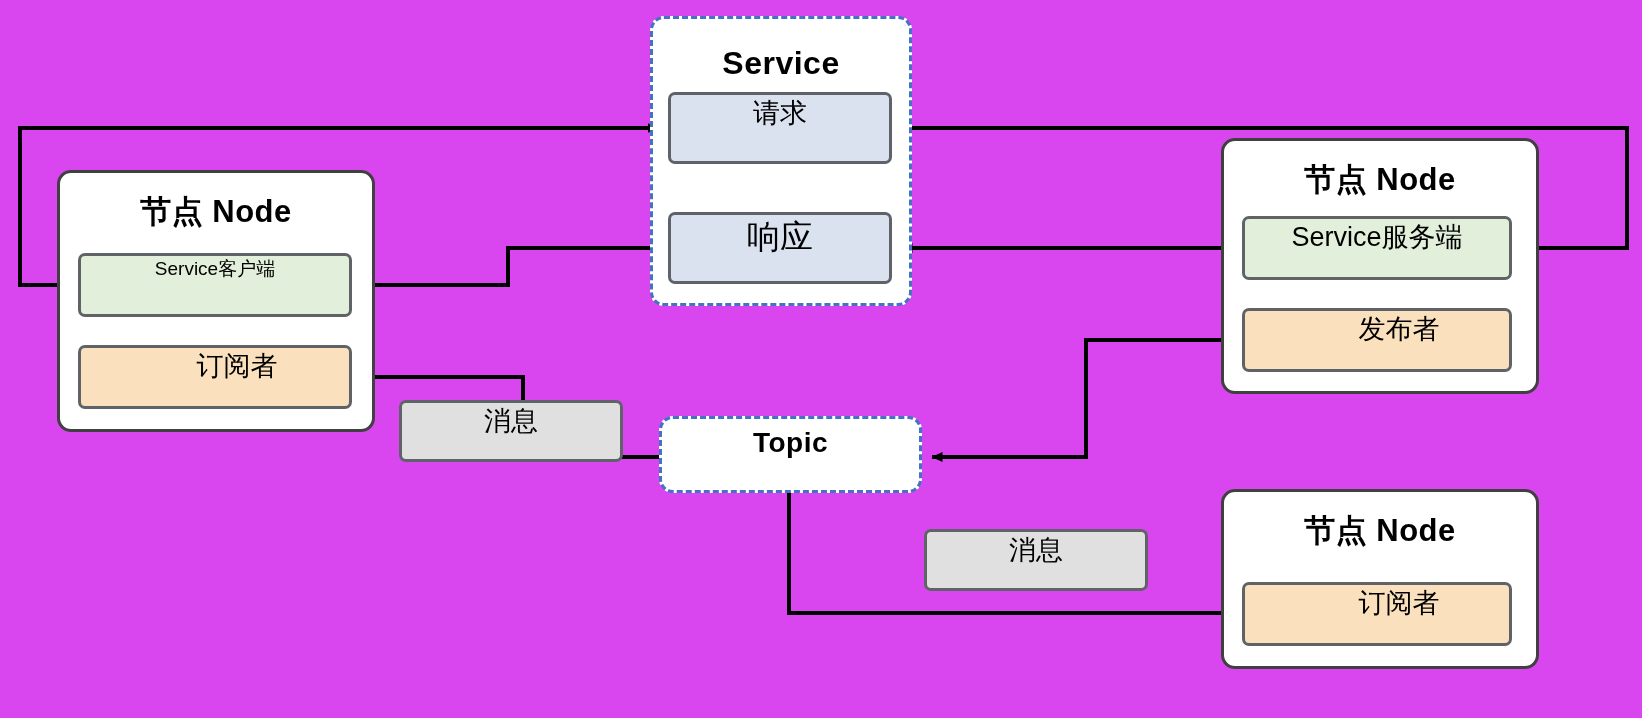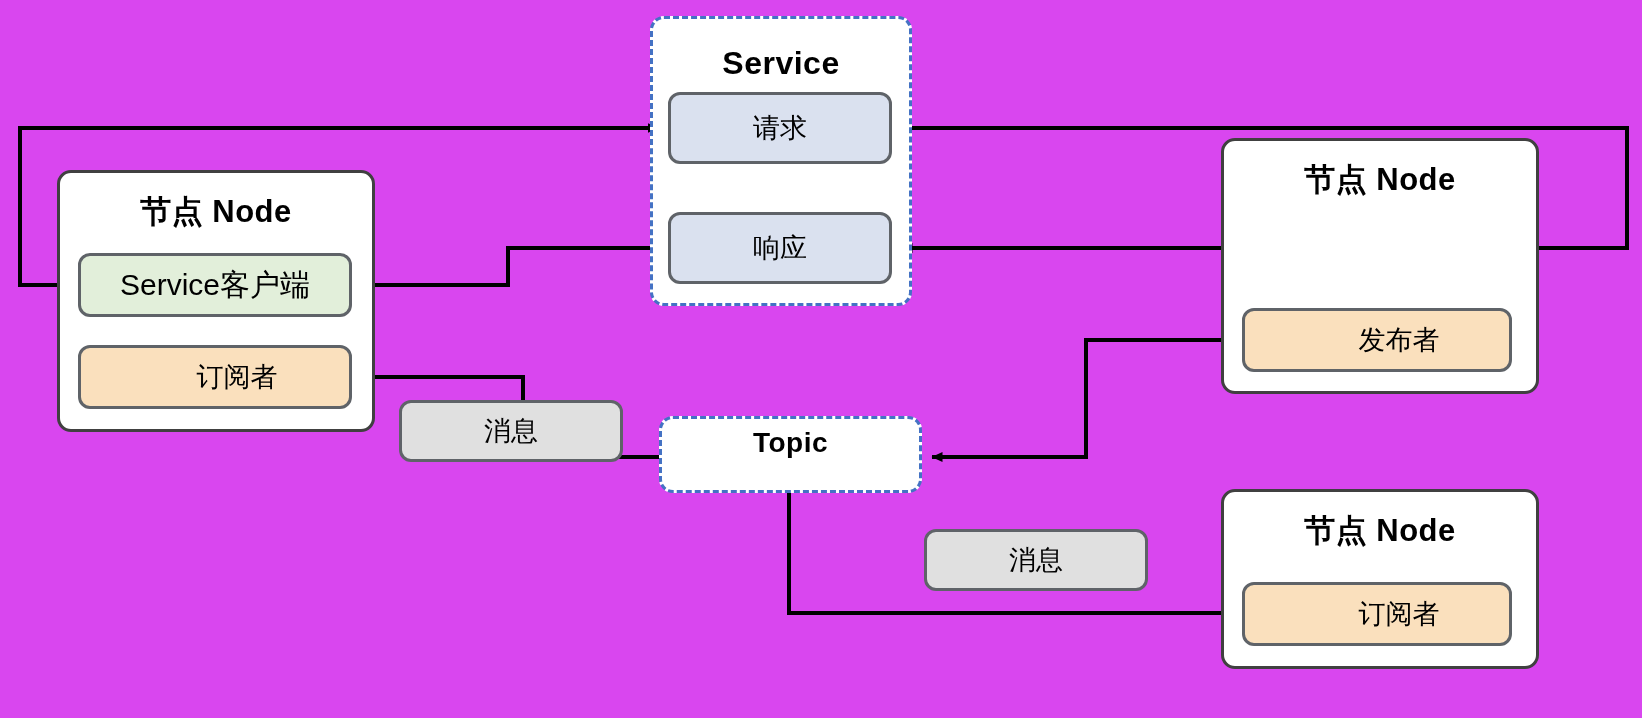--- a/index.html
+++ b/index.html
@@ -47,23 +47,23 @@
     text-align: center;
     font-weight: bold;
     color: #000000;
     letter-spacing: 0.5px;
   }
   
   .block {
     position: absolute;
     box-sizing: border-box;
     border: 3px solid #7f7f7f;
-    border-radius: 12px;
+    border-radius: 7px;
     display: flex;
-    align-items: center;
+    align-items: flex-start;
     justify-content: center;
     color: #000000;
     text-align: center;
     white-space: nowrap;
   }
   .block.blue   { background: #dae1ef; border-color: #5f6368; }
   .block.green  { background: #e2efda; border-color: #5f6368; }
   .block.orange { background: #fae0bd; border-color: #5f6368; padding-left: 44px; }
   .block.gray   { background: #e0e0e0; border-color: #5f6368; margin-left: 15px; }
 </style>
@@ -98,36 +98,39 @@
       <path d="M 523,402 L 523,377 L 352,377" marker-end="url(#arrowEnd)"></path>
     </g>
   </svg>
 
   <div class="group-box" style="left:650px; top:16px; width:262px; height:290px;">
     <div class="group-title" style="top:26px; font-size:32px;">Service</div>
   </div>
   <div class="block blue" style="left:668px; top:92px; width:224px; height:72px; font-size:27px;">
     <span>请求</span>
   </div>
-  <div class="block blue" style="left:668px; top:212px; width:224px; height:72px; font-size:27px;">
+  <div class="block blue" style="left:668px; top:212px; width:224px; height:72px; font-size:33px;">
     <span>响应</span>
   </div>
 
   <div class="node-box" style="left:57px; top:170px; width:318px; height:262px;">
     <div class="node-title" style="top:18px; font-size:31px;">节点 Node</div>
   </div>
-  <div class="block green" style="left:78px; top:253px; width:274px; height:64px; font-size:30px;">
+  <div class="block green" style="left:78px; top:253px; width:274px; height:64px; font-size:19px;">
     <span>Service客户端</span>
   </div>
   <div class="block orange" style="left:78px; top:345px; width:274px; height:64px; font-size:27px;">
     <span>订阅者</span>
   </div>
 
   <div class="node-box" style="left:1221px; top:138px; width:318px; height:256px;">
     <div class="node-title" style="top:18px; font-size:31px;">节点 Node</div>
+  </div>
+  <div class="block green" style="left:1242px; top:216px; width:270px; height:64px; font-size:27px;">
+    <span>Service服务端</span>
   </div>
   <div class="block orange" style="left:1242px; top:308px; width:270px; height:64px; font-size:27px;">
     <span>发布者</span>
   </div>
 
   <div class="node-box" style="left:1221px; top:489px; width:318px; height:180px;">
     <div class="node-title" style="top:18px; font-size:31px;">节点 Node</div>
   </div>
   <div class="block orange" style="left:1242px; top:582px; width:270px; height:64px; font-size:27px;">
     <span>订阅者</span>

